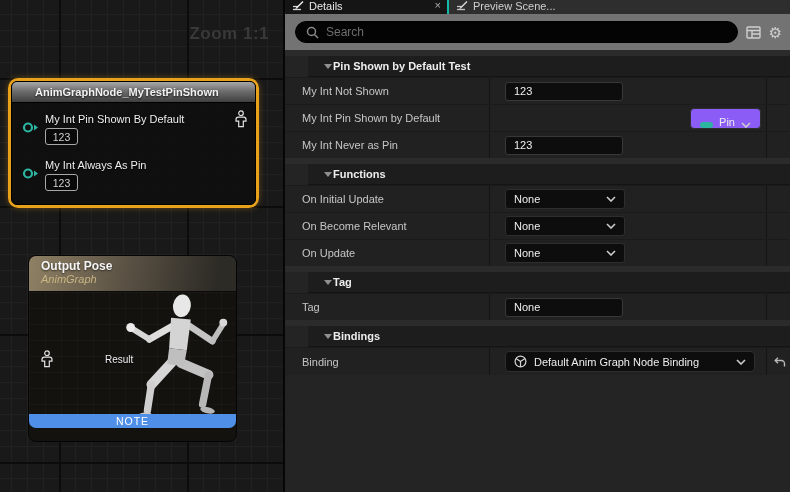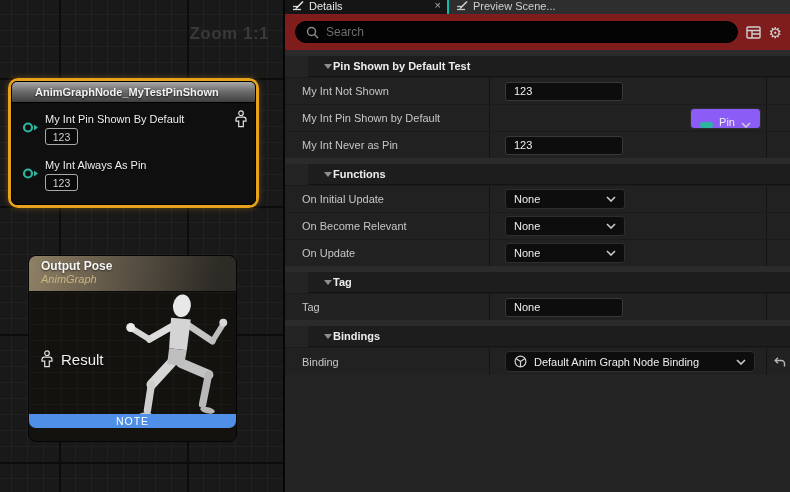--- a/index.html
+++ b/index.html
@@ -47,37 +47,37 @@
   .node2-header { height:36px; padding:3px 0 0 12px;
     background:linear-gradient(100deg,#8f8165 0%,#5c5345 45%,#2d2b26 90%);
     border-bottom:1px solid #0a0a0a; }
   .node2-title { font-size:12px; font-weight:bold; color:#f5f5f5; text-shadow:0 1px 2px rgba(0,0,0,.6); }
   .node2-subtitle { font-size:11px; font-style:italic; color:#c9b583; }
   .node2-body { position:relative; height:136px;
     background-image:linear-gradient(90deg,rgba(255,255,255,.025) 1px,transparent 1px),
       linear-gradient(rgba(255,255,255,.025) 1px,transparent 1px);
     background-size:16px 16px; }
   .result-row { position:absolute; left:11px; top:58px; display:flex; align-items:center; gap:7px; }
-  .result-label { font-size:15px; color:#efefef; text-shadow:0 1px 1px #000; }
+  .result-label { font-size:10px; color:#efefef; text-shadow:0 1px 1px #000;margin-left:44px; }
   .mannequin { position:absolute; left:88px; top:2px; }
   .note-bar { position:absolute; left:0; right:0; bottom:0; height:14px; background:#4f8fe8;
     border-radius:0 0 7px 7px; text-align:center; font-size:10.5px; color:#fff; line-height:14px;
     letter-spacing:1px; }
 
   
   .details { width:505px; height:492px; background:#242424; display:flex; flex-direction:column; }
   .tabbar { height:14px; display:flex; background:#2e2e2e; }
   .tab { display:flex; align-items:flex-start; gap:5px; padding:0 6px 1px 7px; }
   .tab.active { width:162px; background:#151515; }
   .tab.inactive { flex:1; background:#2e2e2e; border-left:2px solid #14b8a6; }
   .tab-label { font-size:11px; color:#e8e8e8; white-space:nowrap; }
   .tab.inactive .tab-label { color:#cfcfcf; }
   .tab-close { margin-left:auto; color:#b0b0b0; font-size:11px; line-height:11px; cursor:pointer; }
 
-  .searchbar { height:36px; background:#7f1d1d; display:flex; align-items:center; padding:0 8px 0 10px; gap:8px; }
+  .searchbar { height:36px; background:#737373; display:flex; align-items:center; padding:0 8px 0 10px; gap:8px; }
   .search-pill { flex:1; height:22px; background:#040404; border:1px solid #000;
     border-radius:12px; display:flex; align-items:center; padding:0 10px; gap:7px; }
   .search-input { flex:1; background:transparent; border:none; outline:none; color:#cfcfcf;
     font-size:12px; font-family:"Liberation Sans", sans-serif; }
   .search-input::placeholder { color:#6e6e6e; }
   .toolbar-icon { color:#cfcfcf; display:flex; align-items:center; cursor:pointer; }
   .gear-glyph { font-size:15px; line-height:15px; color:#cfcfcf; }
 
   .props { flex:1; overflow:hidden; }
   .spacer { height:6px; background:#2b2b2b; }

